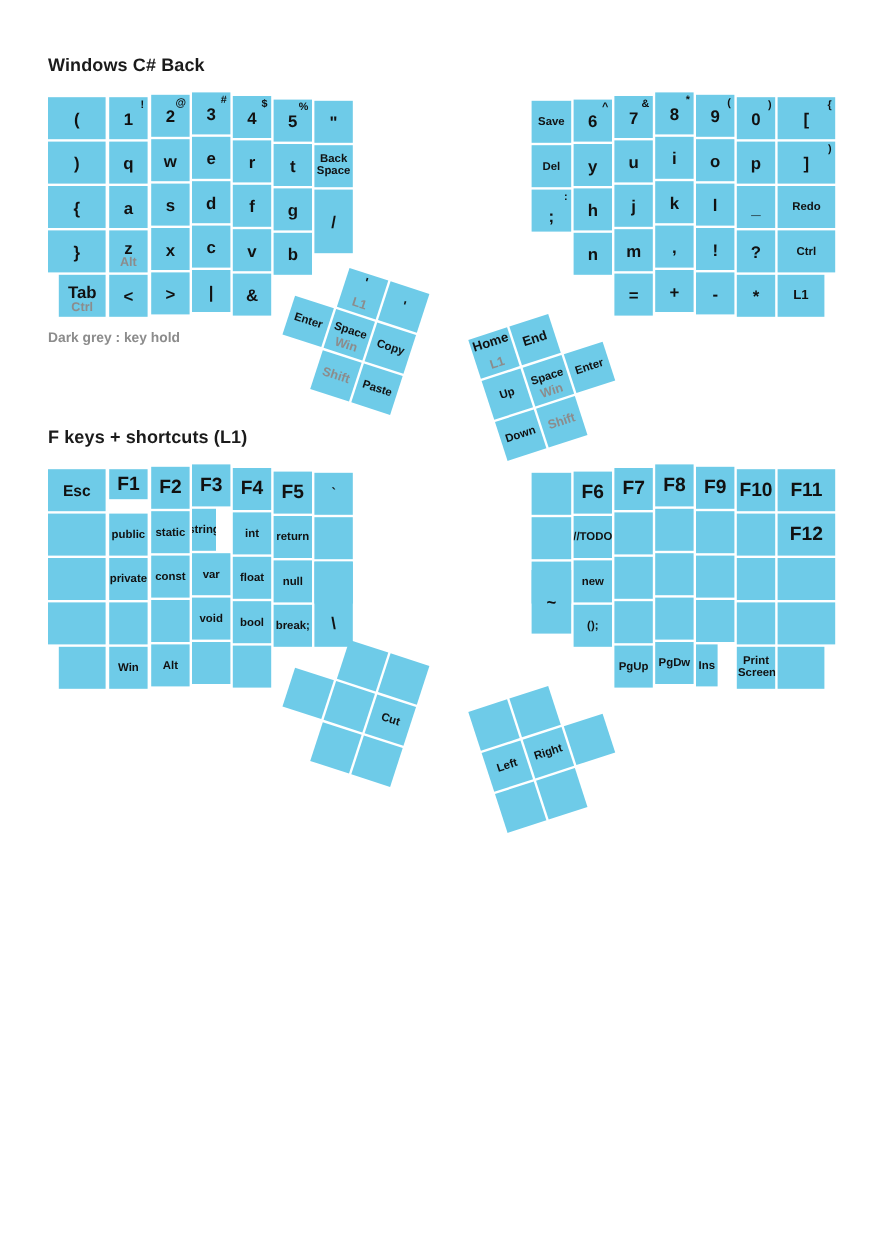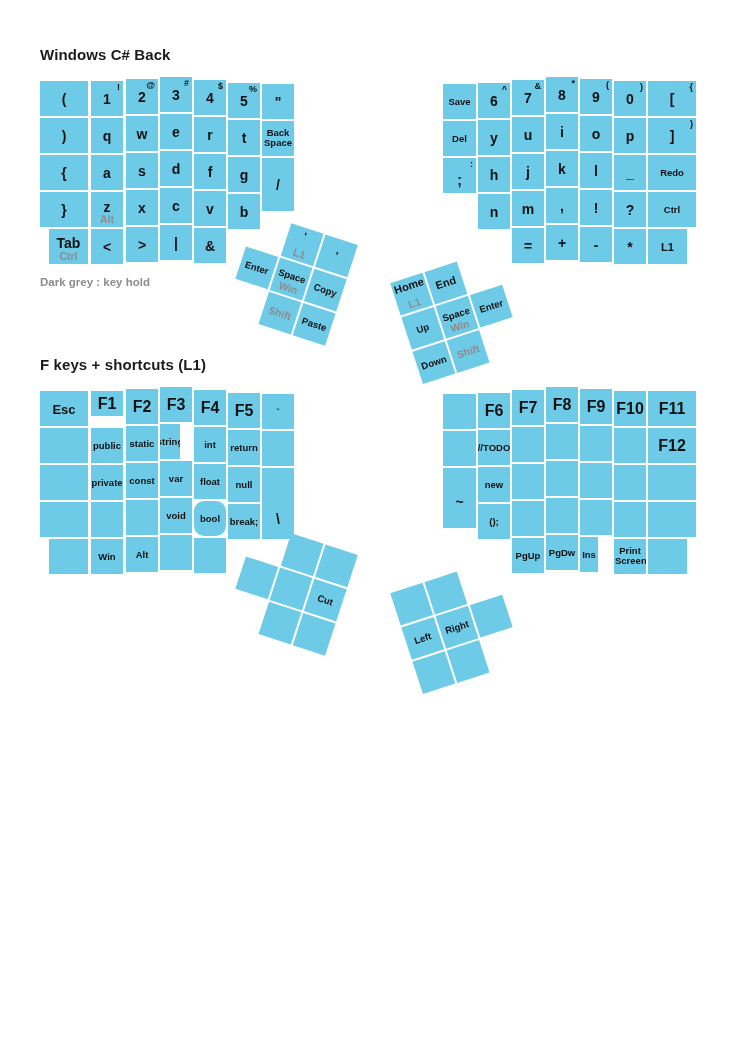--- a/index.html
+++ b/index.html
@@ -394,21 +394,21 @@
     <span class="lbl c word">null</span>
   </div>
   <div class="key" style="left:262px;top:468px;width:32px;height:35px;"></div>
 
   <div class="key" style="left:40px;top:502px;width:48px;height:35px;"></div>
   <div class="key" style="left:91px;top:502px;width:32px;height:35px;"></div>
   <div class="key" style="left:126px;top:500px;width:32px;height:35px;"></div>
   <div class="key" style="left:160px;top:498px;width:32px;height:35px;">
     <span class="lbl c word">void</span>
   </div>
-  <div class="key" style="left:194px;top:501px;width:32px;height:35px;border-radius:10px;">
+  <div class="key" style="left:194px;top:501px;width:32px;height:35px;">
     <span class="lbl c word">bool</span>
   </div>
   <div class="key" style="left:228px;top:504px;width:32px;height:35px;">
     <span class="lbl c word">break;</span>
   </div>
   <div class="key" style="left:262px;top:468px;width:32px;height:71px;">
     <span class="lbl c main" style="top:72%;">\</span>
   </div>
 
   <div class="key" style="left:49px;top:539px;width:39px;height:35px;"></div>

